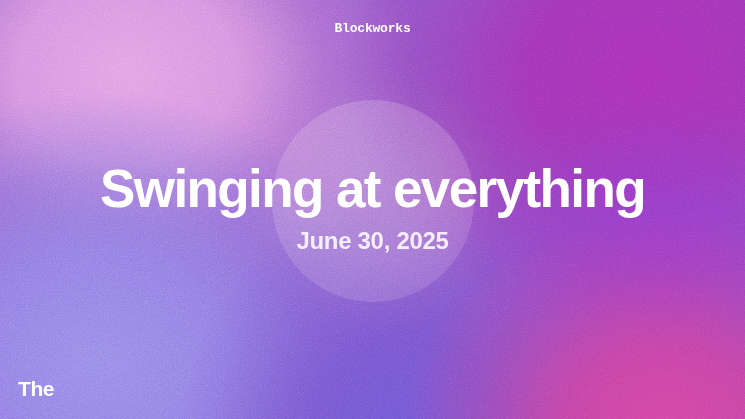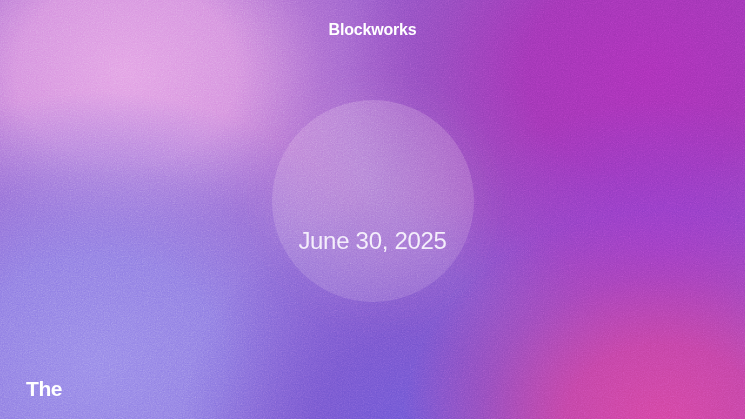--- a/index.html
+++ b/index.html
@@ -139,23 +139,24 @@
     inset: 0;
   }
 
   .brand-mark {
     position: absolute;
     top: 21px;
     left: 0;
     width: 100%;
     text-align: center;
     color: #ffffff;
-    font-size: 16px;
+    font-size: 13px;
     font-weight: 700;
     letter-spacing: -0.2px;
+    font-family: Liberation Mono, monospace;
   }
 
   .headline {
     position: absolute;
     top: 162px;
     left: 0;
     width: 100%;
     text-align: center;
     color: #ffffff;
     font-size: 53px;
@@ -165,28 +166,28 @@
   }
 
   .date-line {
     position: absolute;
     top: 228px;
     left: 0;
     width: 100%;
     text-align: center;
     color: #f4eefb;
     font-size: 24px;
-    font-weight: 400;
+    font-weight: 700;
     letter-spacing: -0.3px;
     line-height: 1.1;
   }
 
   .show-title {
     position: absolute;
-    left: 26px;
+    left: 18px;
     bottom: 18px;
     color: #ffffff;
     font-size: 21px;
     font-weight: 700;
     line-height: 24px;
     letter-spacing: -0.4px;
   }
   .show-title .tline { display: block; }
 </style>
 </head>
@@ -210,20 +211,21 @@
       <feTurbulence type="fractalNoise" baseFrequency="0.85" numOctaves="3" stitchTiles="stitch"></feTurbulence>
       <feColorMatrix type="saturate" values="0"></feColorMatrix>
     </filter>
     <rect width="745" height="419" filter="url(#noiseFilter)"></rect>
   </svg>
 
   <div class="content">
 
     <div class="brand-mark">Blockworks</div>
 
+    <div class="headline">Swinging at everything</div>
 
     <div class="date-line">June 30, 2025</div>
 
     <div class="show-title">
       <span class="tline">The</span>
     </div>
 
   </div>
 </div>
 

